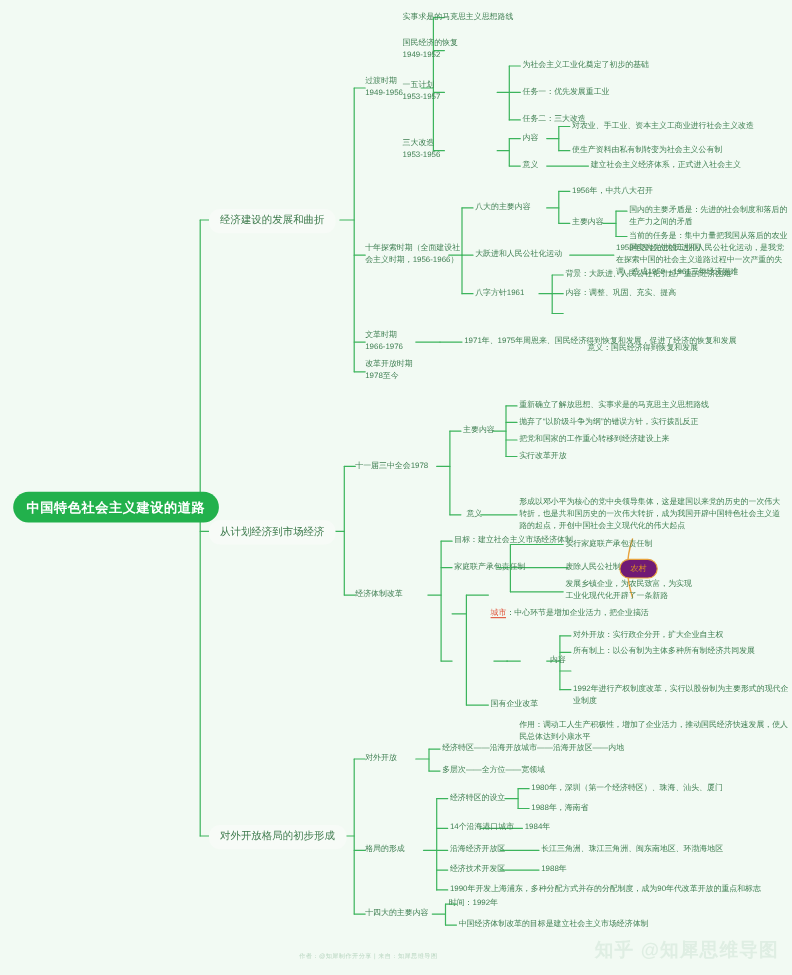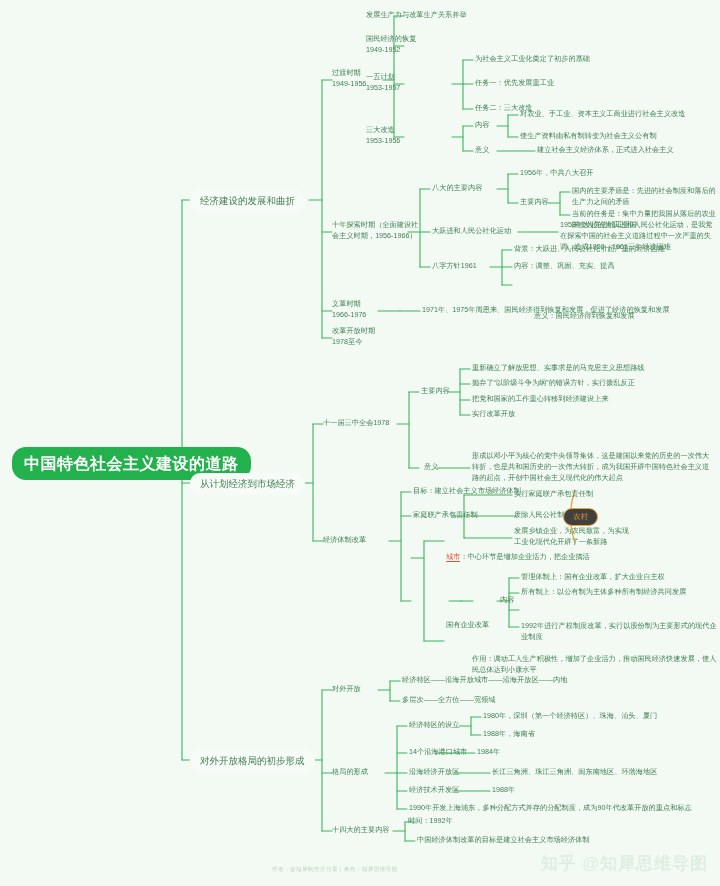--- a/index.html
+++ b/index.html
@@ -14,21 +14,21 @@
   #map{position:relative;width:720px;height:886px;}
   svg.links{position:absolute;left:0;top:0;width:720px;height:886px;pointer-events:none;}
 
   .node{position:absolute;box-sizing:border-box;}
 
   
   .root{
     background:#22b14c;
     color:#ffffff;
     border-radius:14px;
-    font-size:16px;
+    font-size:12px;
     font-weight:bold;
     letter-spacing:.5px;
     padding:7px 12px;
     white-space:nowrap;
     line-height:1.2;
   }
   
   .lvl1{
     background:#f7fbf7;
     border-radius:10px;
@@ -43,21 +43,21 @@
     font-size:7.2px;
     line-height:1.5;
     color:#3f7f52;
     white-space:pre-line;
   }
   .txt.wrap{white-space:normal;}
   .red{color:#e0533a;border-bottom:1px solid #e0533a;padding-bottom:0px;}
   
   .summary{
     border:1px solid #e8a33d;
-    background:#404040;
+    background:#701a75;
     color:#d98d24;
     border-radius:9px;
     font-size:7.4px;
     padding:3px 9px;
     white-space:nowrap;
   }
   .footer{
     position:absolute;
     left:272px;top:866px;
     font-size:5.6px;
@@ -197,21 +197,21 @@
   </svg>
 
   <div class="node root" style="left:12px;top:447px;">中国特色社会主义建设的道路</div>
 
   <div class="node lvl1" style="left:190px;top:190px;">经济建设的发展和曲折</div>
   <div class="node lvl1" style="left:190px;top:473px;">从计划经济到市场经济</div>
   <div class="node lvl1" style="left:190px;top:750px;">对外开放格局的初步形成</div>
 
   <div class="node txt" style="left:332px;top:68px;">过渡时期
 1949-1956</div>
-  <div class="node txt" style="left:366px;top:10px;">发展生产力与改革生产关系并举</div>
+  <div class="node txt" style="left:366px;top:10px;">实事求是的马克思主义思想路线</div>
   <div class="node txt" style="left:366px;top:34px;">国民经济的恢复
   1949-1952</div>
   <div class="node txt" style="left:366px;top:72px;">一五计划
 1953-1957</div>
   <div class="node txt" style="left:475px;top:54px;">为社会主义工业化奠定了初步的基础</div>
   <div class="node txt" style="left:475px;top:78px;">任务一：优先发展重工业</div>
   <div class="node txt" style="left:475px;top:103px;">任务二：三大改造</div>
   <div class="node txt" style="left:366px;top:125px;">三大改造
 1953-1956</div>
   <div class="node txt" style="left:475px;top:120px;">内容</div>
@@ -253,23 +253,23 @@
   <div class="node txt" style="left:413px;top:486px;">目标：建立社会主义市场经济体制</div>
   <div class="node txt" style="left:413px;top:510px;">家庭联产承包责任制</div>
   <div class="node txt" style="left:514px;top:489px;">实行家庭联产承包责任制</div>
   <div class="node txt" style="left:514px;top:510px;">废除人民公社制度</div>
   <div class="node txt" style="left:514px;top:526px;">发展乡镇企业，为农民致富，为实现
 工业化现代化开辟了一条新路</div>
   <div class="node summary" style="left:563px;top:508px;">农村</div>
 
   <div class="node txt" style="left:446px;top:552px;"><span class="red">城市</span><span>：中心环节是增加企业活力，把企业搞活</span></div>
 
-  <div class="node txt" style="left:446px;top:620px;">国有企业改革</div>
+  <div class="node txt" style="left:446px;top:635px;">国有企业改革</div>
   <div class="node txt" style="left:500px;top:595px;">内容</div>
-  <div class="node txt" style="left:521px;top:572px;">管理体制上：国有企业改革，扩大企业自主权</div>
+  <div class="node txt" style="left:521px;top:572px;">对外开放：实行政企分开，扩大企业自主权</div>
   <div class="node txt" style="left:521px;top:587px;">所有制上：以公有制为主体多种所有制经济共同发展</div>
   <div class="node txt" style="left:521px;top:621px;">1992年进行产权制度改革，实行以股份制为主要形式的现代企业制度</div>
   <div class="node txt" style="left:446px;top:635px;opacity:0;"></div>
   <div class="node txt" style="left:446px;top:635px;"></div>
 
   <div class="node txt" style="left:332px;top:684px;">对外开放</div>
   <div class="node txt" style="left:402px;top:675px;">经济特区——沿海开放城市——沿海开放区——内地</div>
   <div class="node txt" style="left:402px;top:695px;">多层次——全方位——宽领域</div>
 
   <div class="node txt" style="left:332px;top:767px;">格局的形成</div>

